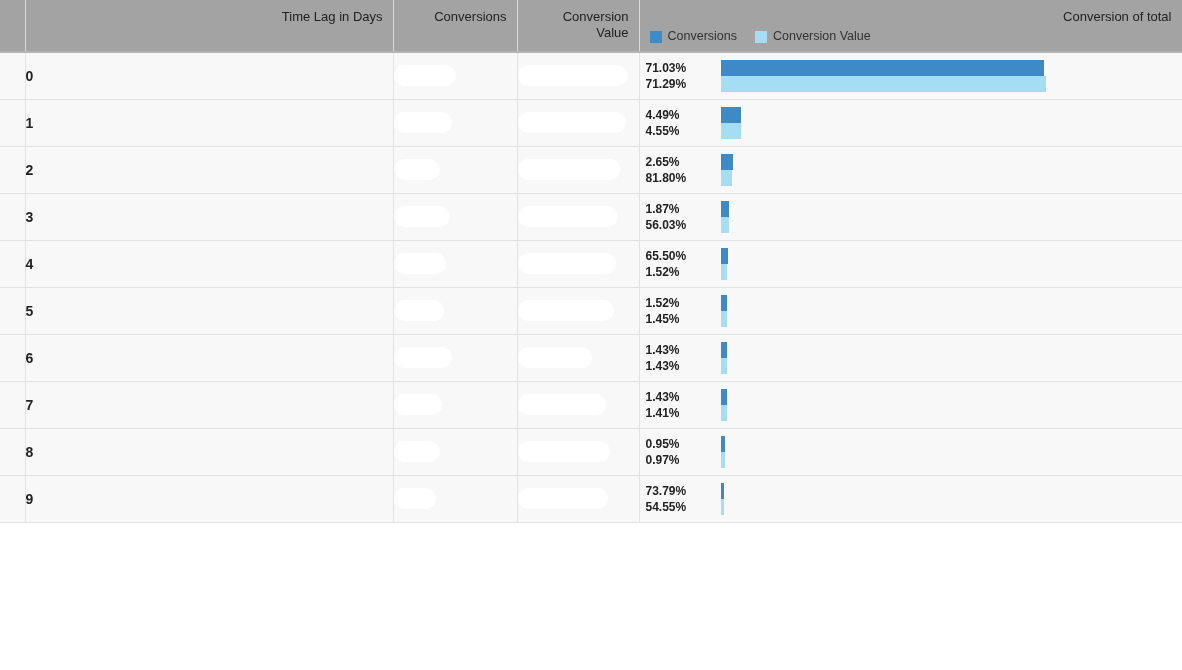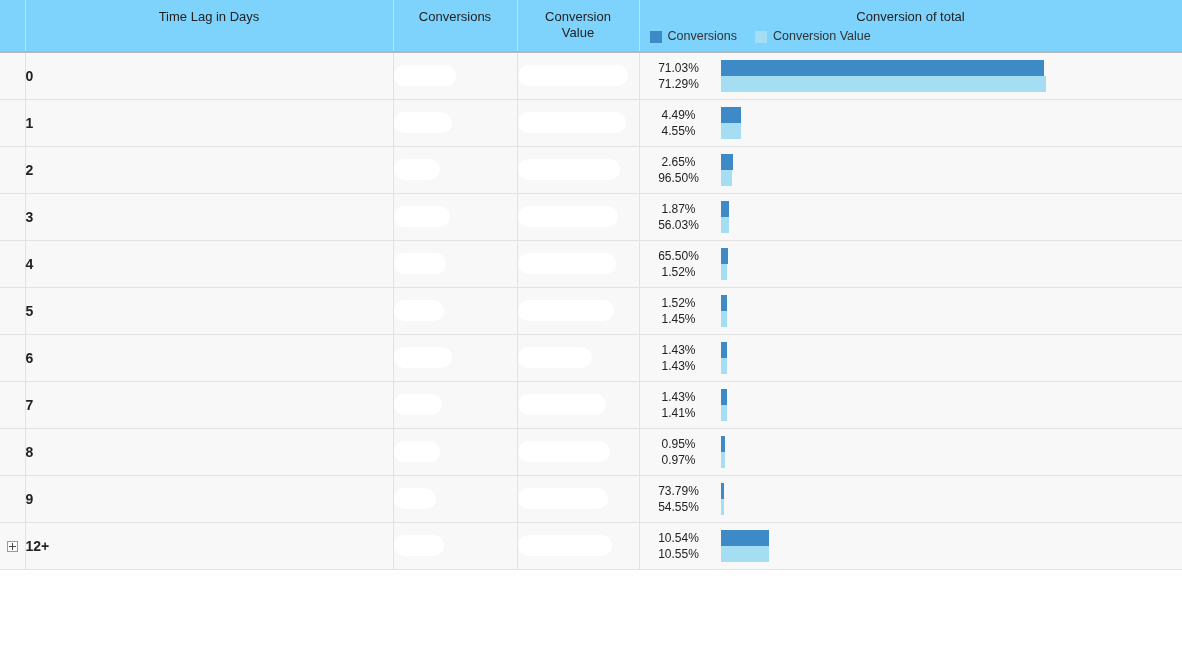--- a/index.html
+++ b/index.html
@@ -16,27 +16,27 @@
   }
 
   .report-table {
     width: 1182px;
     border-collapse: collapse;
     table-layout: fixed;
   }
 
   
   .report-table thead th {
-    background: #7dd3fc;
+    background: #a3a3a3;
     border-bottom: 2px solid #b5b5b5;
     border-right: 1px solid #d9d9d9;
     font-weight: normal;
     font-size: 13px;
     color: #222;
-    text-align: center;
+    text-align: right;
     vertical-align: top;
     padding: 9px 10px 8px 10px;
     height: 37px;
     box-sizing: border-box;
     line-height: 16px;
   }
   th.gutter-head {
     width: 25px;
     padding: 0;
     border-right: 1px solid #d9d9d9;
@@ -126,23 +126,23 @@
     padding: 0;
   }
   .pct-wrap {
     display: flex;
     align-items: center;
     height: 100%;
     padding-left: 6px;
   }
   .pct-labels {
     width: 66px;
-    text-align: center;
+    text-align: left;
     font-size: 12px;
-    font-weight: normal;
+    font-weight: bold;
     color: #222;
     flex: 0 0 auto;
   }
   .pct-labels div { line-height: 16px; }
   .bars {
     margin-left: 9px;
     flex: 1 1 auto;
   }
   .bar {
     height: 16px;
@@ -225,21 +225,21 @@
         <td class="metric-cell">
           <span class="redaction" style="width: 46px;"></span>
         </td>
         <td class="metric-cell">
           <span class="redaction" style="width: 102px;"></span>
         </td>
         <td class="pct-cell">
           <div class="pct-wrap">
             <div class="pct-labels">
               <div>2.65%</div>
-              <div>96.50%</div>
+              <div>81.80%</div>
             </div>
             <div class="bars">
               <span class="bar" style="background: rgb(61, 138, 199); width: 12.084px;"></span>
               <span class="bar" style="background: rgb(165, 221, 242); width: 11.7192px;"></span>
             </div>
           </div>
         </td>
       </tr>
       <tr>
         <td class="gutter-cell"></td>
@@ -388,36 +388,14 @@
               <div>73.79%</div>
               <div>54.55%</div>
             </div>
             <div class="bars">
               <span class="bar" style="background: rgb(61, 138, 199); width: 3.648px;"></span>
               <span class="bar" style="background: rgb(165, 221, 242); width: 3.7848px;"></span>
             </div>
           </div>
         </td>
       </tr>
-      <tr>
-        <td class="gutter-cell"><span class="expand-box"></span></td>
-        <td class="dim-cell">12+</td>
-        <td class="metric-cell">
-          <span class="redaction" style="width: 50px;"></span>
-        </td>
-        <td class="metric-cell">
-          <span class="redaction" style="width: 94px;"></span>
-        </td>
-        <td class="pct-cell">
-          <div class="pct-wrap">
-            <div class="pct-labels">
-              <div>10.54%</div>
-              <div>10.55%</div>
-            </div>
-            <div class="bars">
-              <span class="bar" style="background: rgb(61, 138, 199); width: 48.0624px;"></span>
-              <span class="bar" style="background: rgb(165, 221, 242); width: 48.108px;"></span>
-            </div>
-          </div>
-        </td>
-      </tr>
     </tbody>
 </table>
 
 </body></html>

